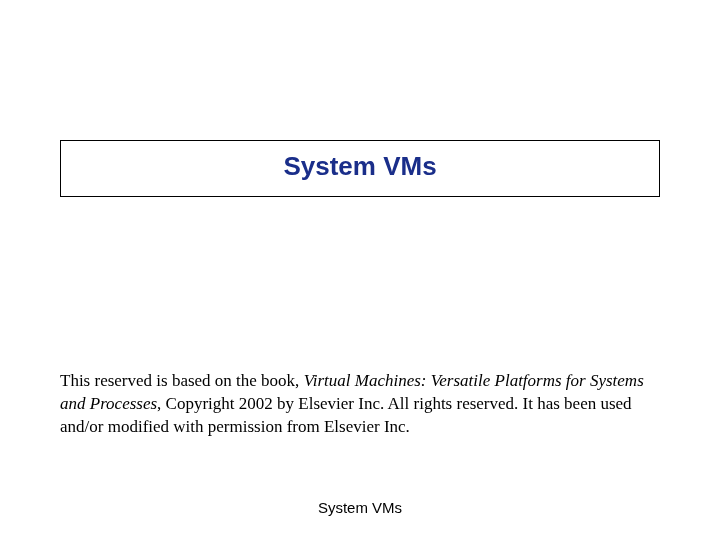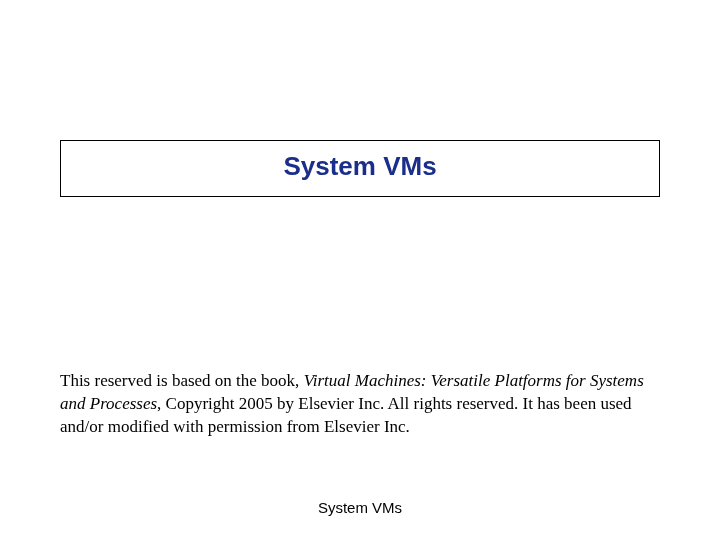--- a/index.html
+++ b/index.html
@@ -49,16 +49,16 @@
   }
 </style>
 </head>
 <body>
 
 <div class="slide">
   <div class="title-box">
     <div class="title-text">System VMs</div>
   </div>
   <div class="body-text">
-    <span>This reserved is based on the book, </span><span class="italic">Virtual Machines: Versatile Platforms for Systems and Processes</span><span>, Copyright 2005 by Elsevier Inc. All rights reserved. It has been used and/or modified with permission from Elsevier Inc.</span>
+    <span>This reserved is based on the book, </span><span class="italic">Virtual Machines: Versatile Platforms for Systems and Processes</span><span>, Copyright 2002 by Elsevier Inc. All rights reserved. It has been used and/or modified with permission from Elsevier Inc.</span>
   </div>
   <div class="footer">System VMs</div>
 </div>
 
 </body></html>

